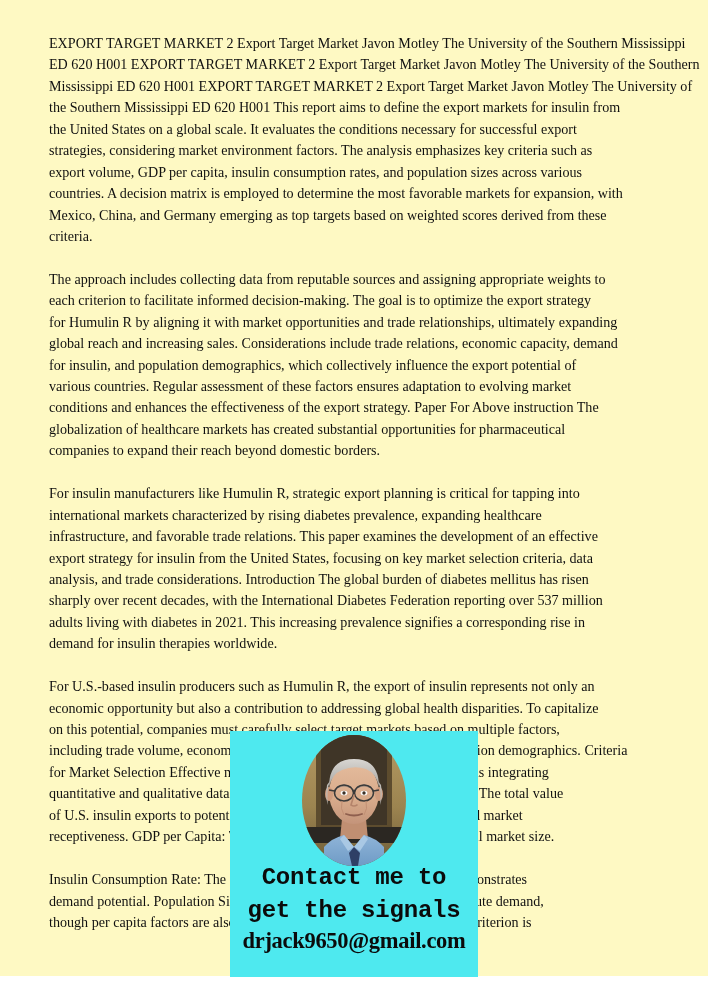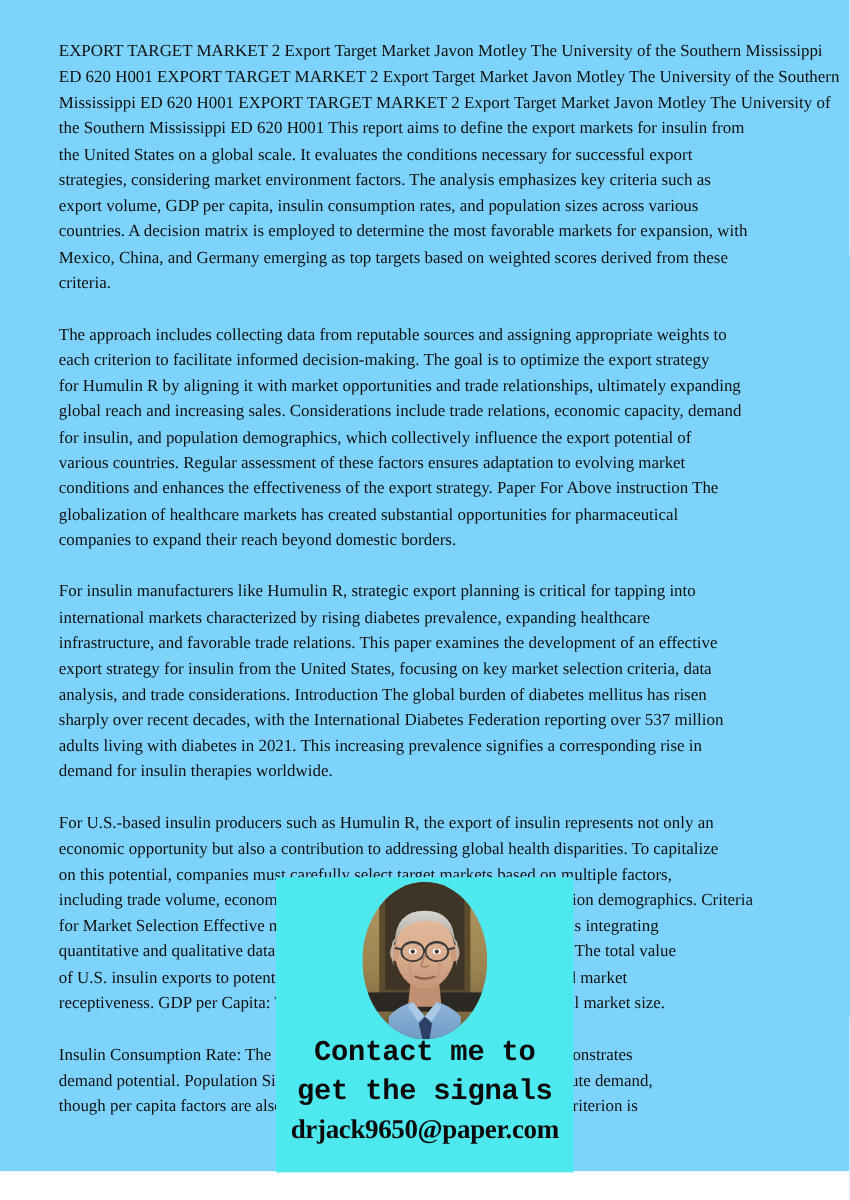--- a/index.html
+++ b/index.html
@@ -14,21 +14,21 @@
     position: relative;
     font-family: "Liberation Serif", "DejaVu Serif", serif;
   }
 
   #page {
     position: absolute;
     left: 0;
     top: 0;
     width: 708px;
     height: 976px;
-    background: #7dd3fc;
+    background: #fef9c3;
   }
 
   #doc-body {
     position: absolute;
     left: 49px;
     top: 33px;
     width: 700px;
     font-size: 14.1px;
     line-height: 21.45px;
     color: #101010;
@@ -243,17 +243,17 @@
         <path d="M40 66 Q38 74 42 80" stroke="#c18f74" stroke-width="1" fill="none"></path>
         <path d="M64 66 Q66 74 62 80" stroke="#c18f74" stroke-width="1" fill="none"></path>
       </svg>
     </div>
 
     <div id="contact-lines">
       <span class="cl">Contact me to</span>
       <span class="cl">get the signals</span>
     </div>
 
-    <div id="contact-email">drjack9650@paper.com</div>
+    <div id="contact-email">drjack9650@gmail.com</div>
 
   </div>
 
 </div>
 
 </body></html>

